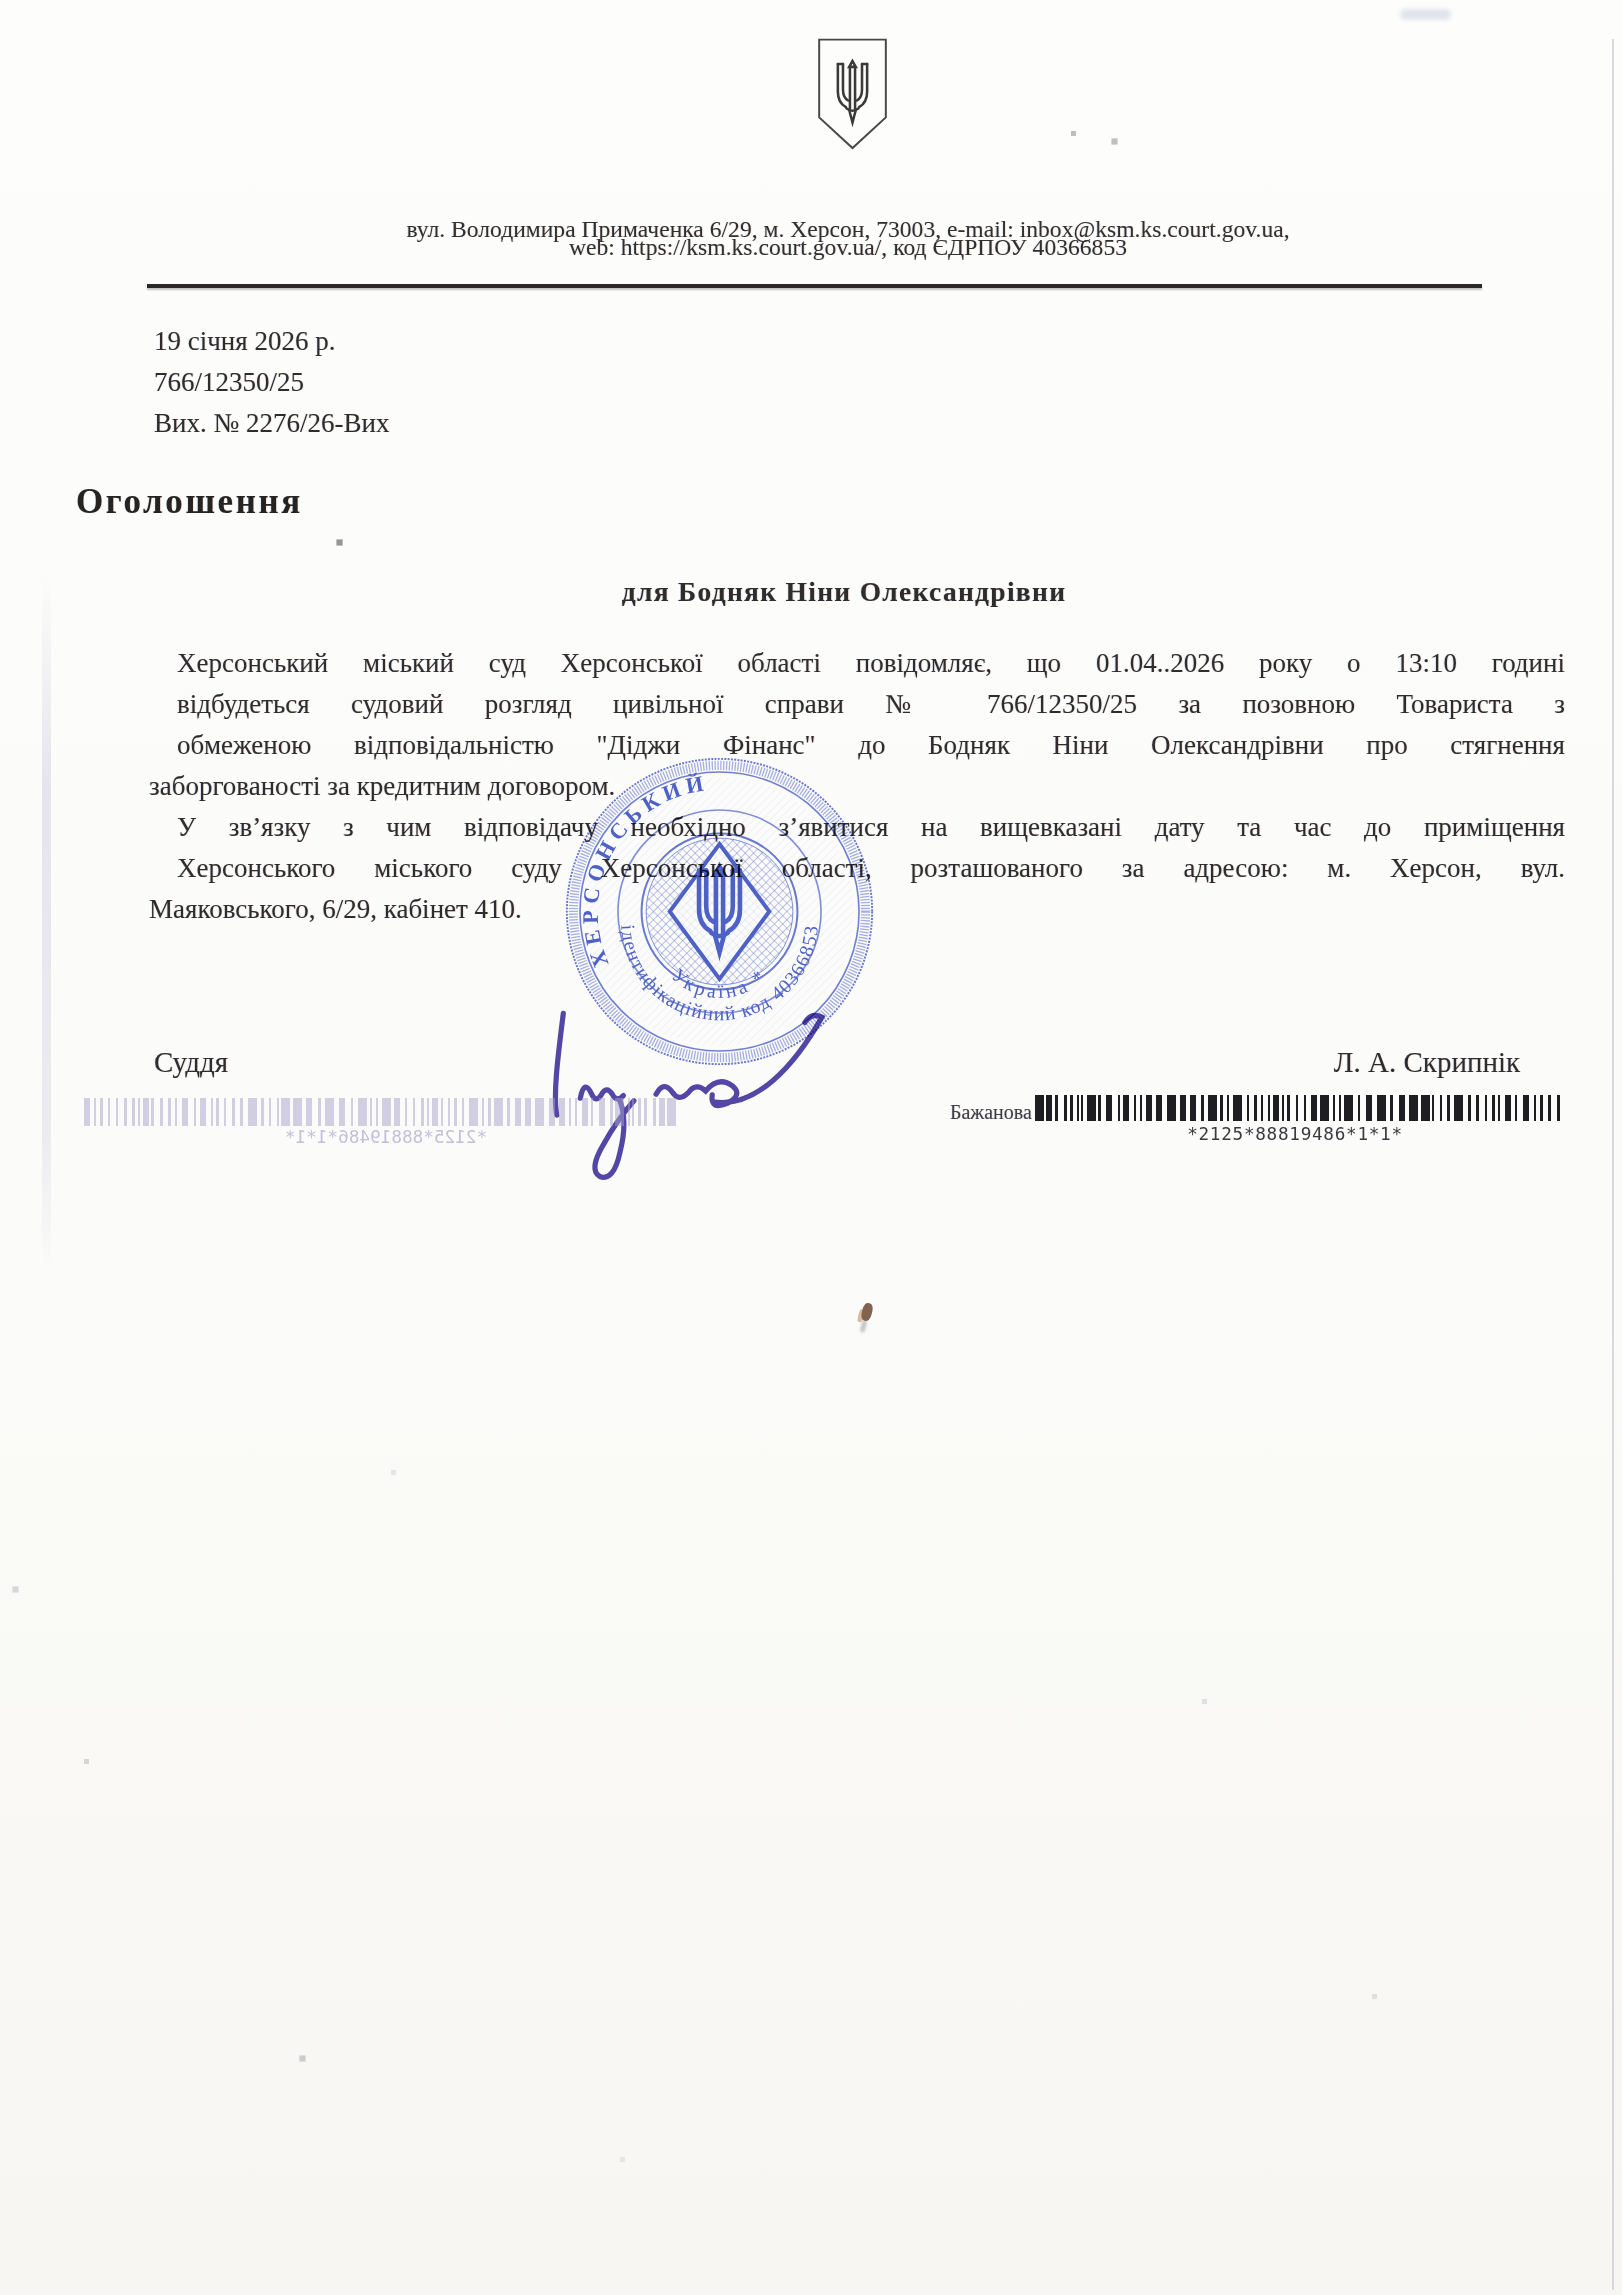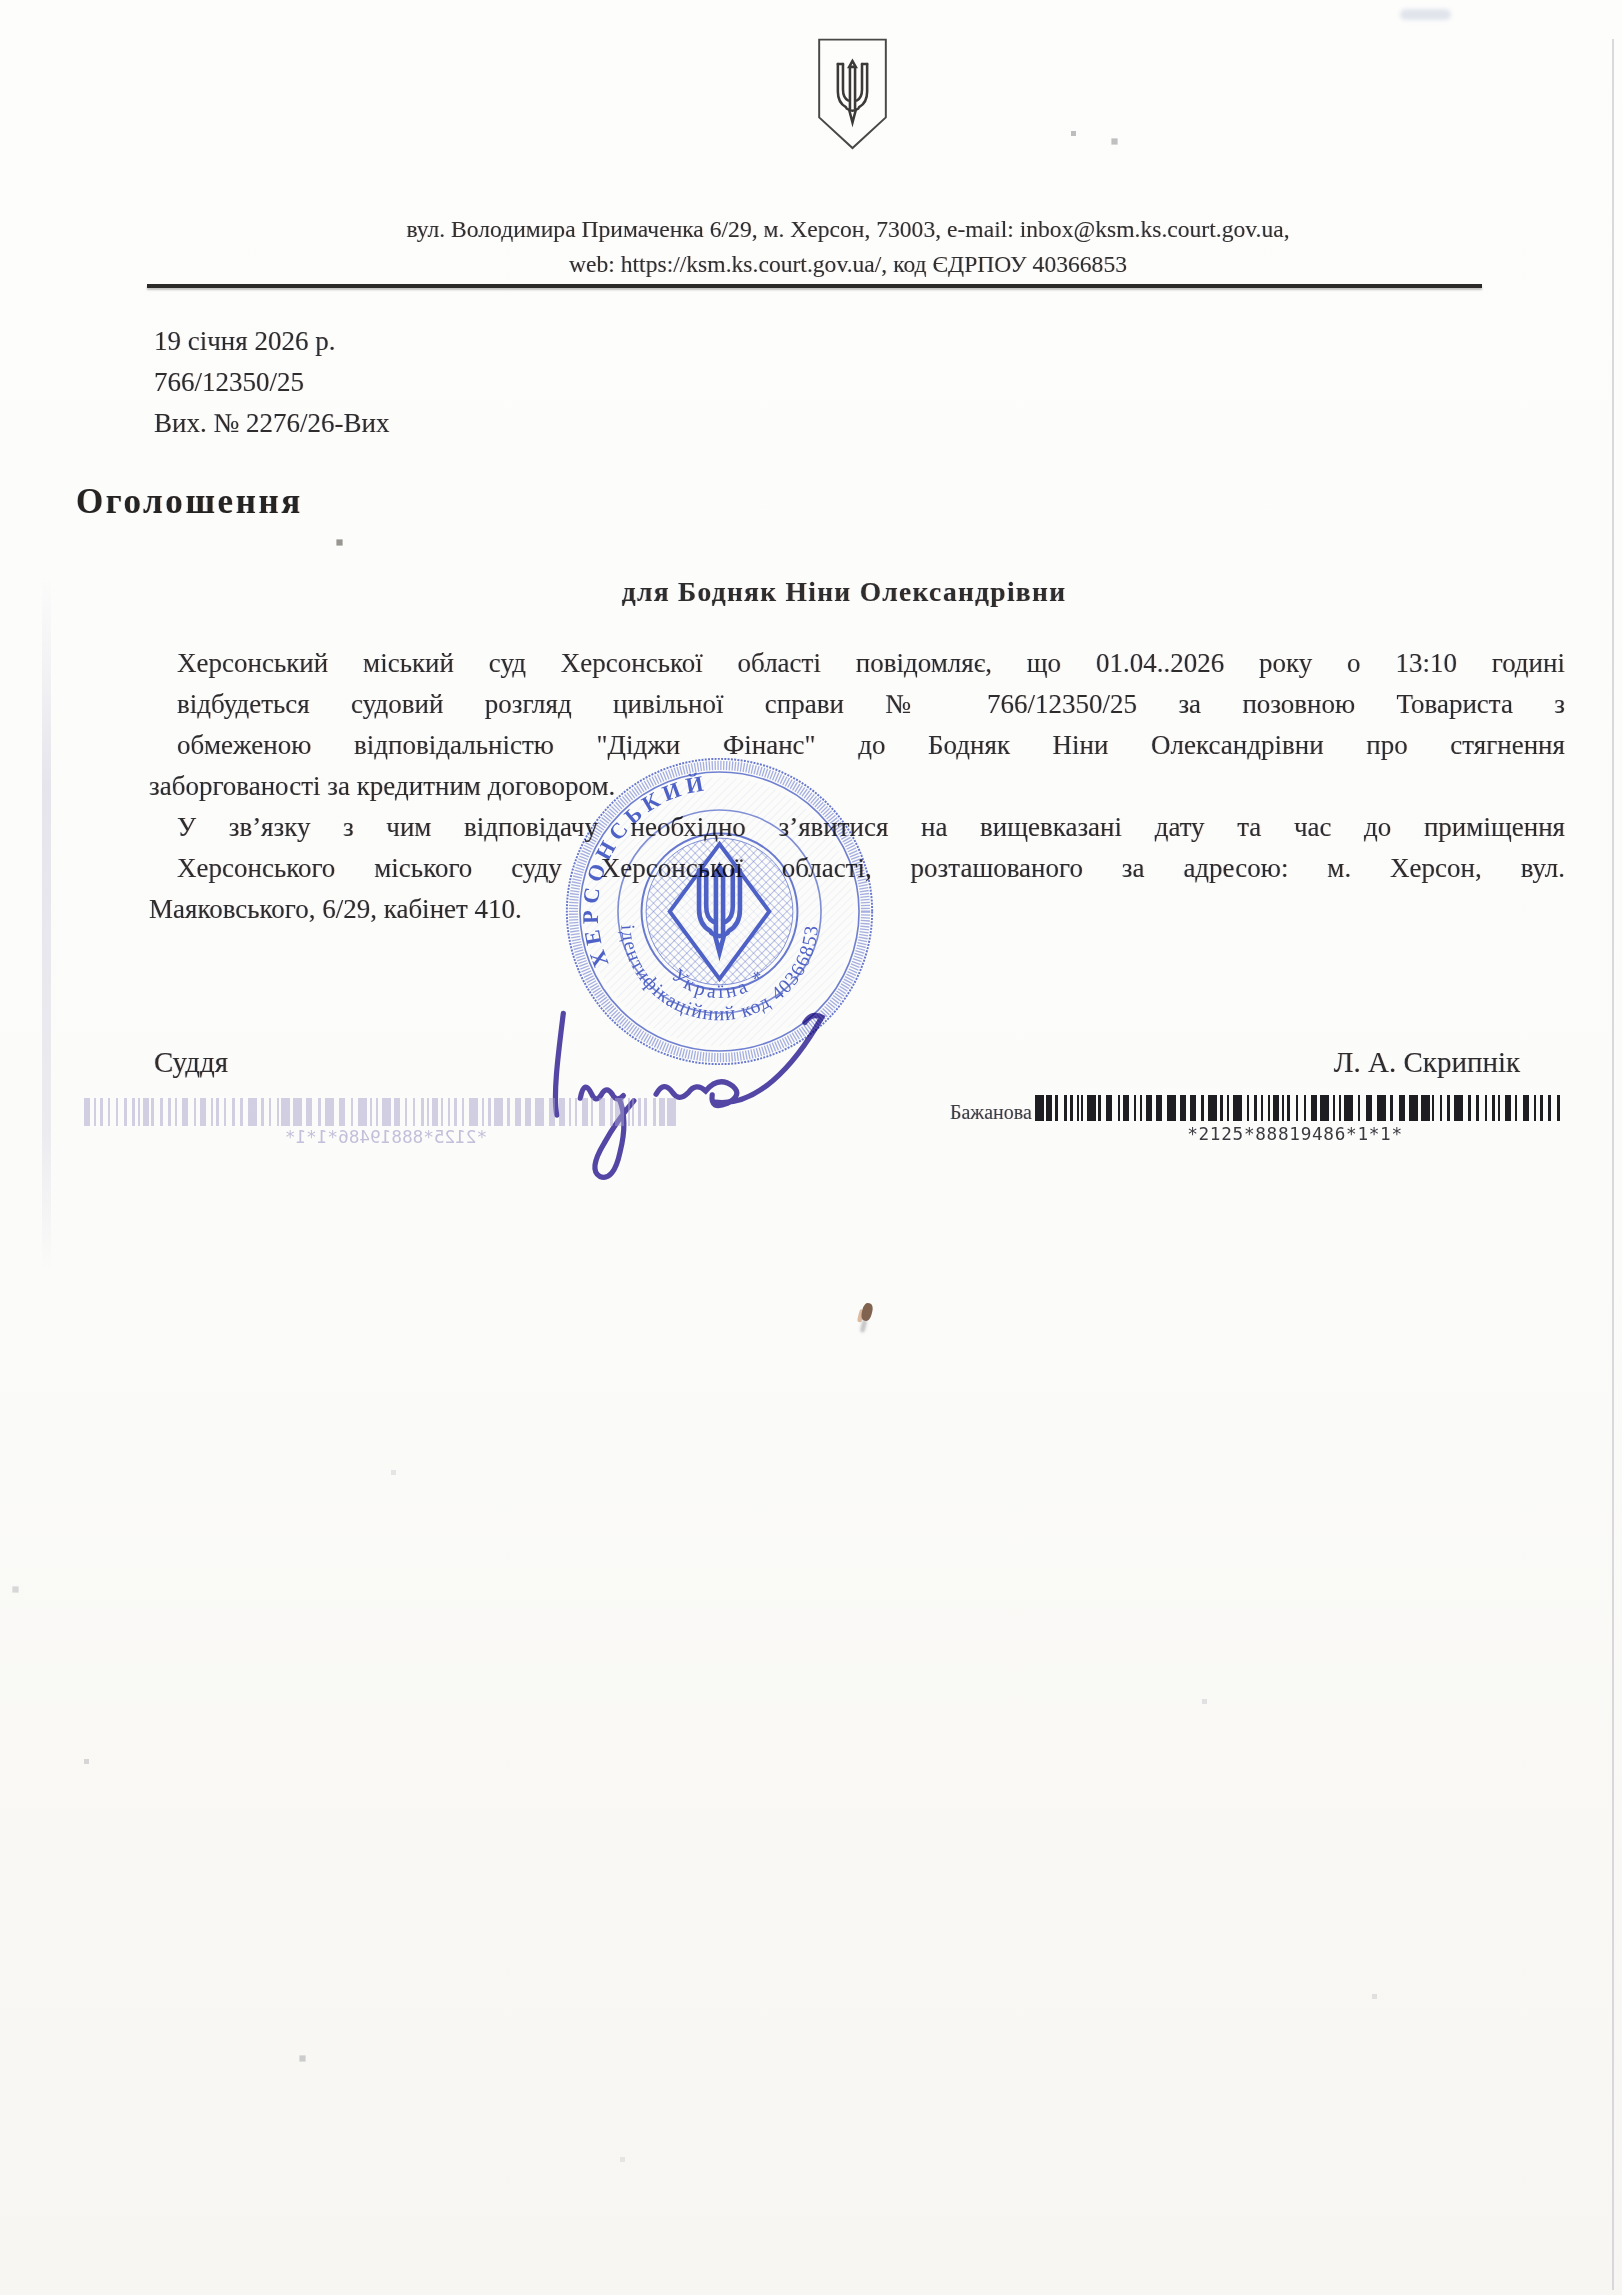--- a/index.html
+++ b/index.html
@@ -8,21 +8,21 @@
     background:linear-gradient(180deg,#fdfdfc 0%,#fbfbf9 55%,#f7f6f2 100%);
     font-family:"Liberation Serif", serif; color:#2e2c2c;
   }
   .ink{ text-shadow:0.8px 0 0 rgba(190,80,40,.15), -0.8px 0 0 rgba(50,110,190,.15); }
   .court-name{
     position:absolute; left:76px; top:154px; width:1544px; text-align:center;
     font-size:32px; font-weight:bold; letter-spacing:6.5px; color:#242220;
   }
   .addr{ position:absolute; left:76px; width:1544px; text-align:center; font-size:23.6px; color:#32302e;}
   .a1{ top:216px; }
-  .a2{ top:251px;text-align:center; }
+  .a2{ top:234px;text-align:center; }
   .rule{
     position:absolute; left:147px; top:284px; width:1335px; height:3.9px;
     background:#2c2a28; box-shadow:0 2px 2px rgba(60,60,60,.3);
   }
   .meta{ position:absolute; left:154px; top:321px; font-size:27px; line-height:41px; }
   .doc-title{
     position:absolute; left:76px; top:482px; width:1544px; text-align:left;
     font-size:35px; font-weight:bold; letter-spacing:2.6px; color:#262422;
   }
   .addressee{

